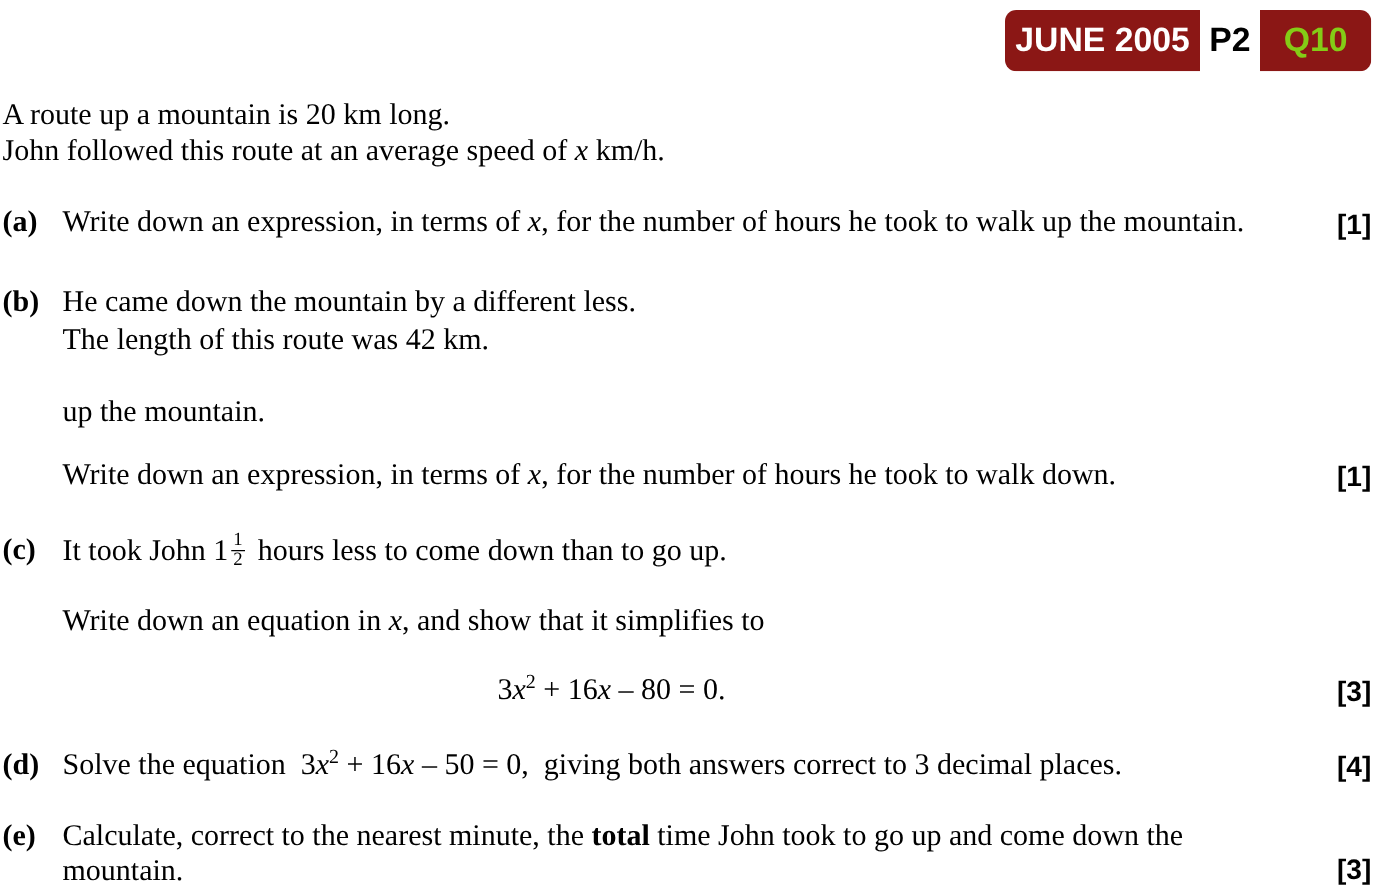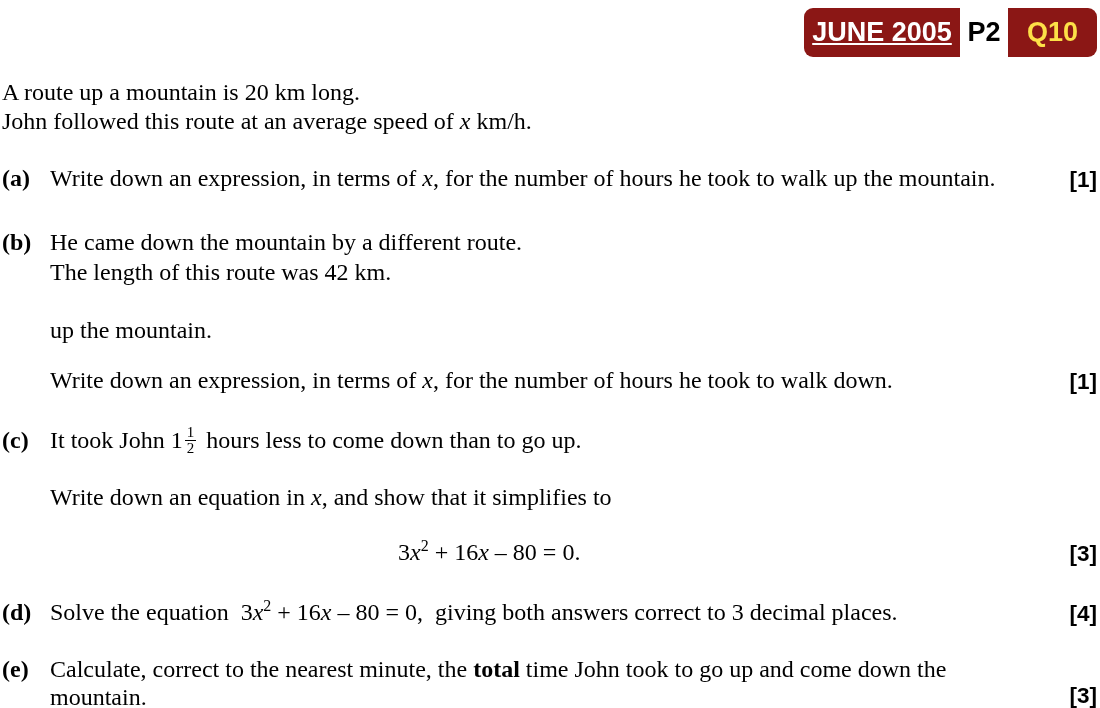--- a/index.html
+++ b/index.html
@@ -26,23 +26,23 @@
     overflow:hidden;
     font-family:"Liberation Sans", sans-serif;
     font-weight:bold;
     font-size:27px;
   }
   .seg {
     display:flex;
     align-items:center;
     justify-content:center;
   }
-  .seg-session  { width:156px; color:#ffffff;text-decoration:underline; }
+  .seg-session  { width:156px; color:#ffffff; }
   .seg-paper    { width:48px;  background:#ffffff; color:#000000; }
-  .seg-question { width:89px;  color:#fde047; }
+  .seg-question { width:89px;  color:#84cc16; }
 
   
   .line { position:absolute; left:0; right:0; height:30px; white-space:pre;padding-left:27px; }
   .plabel { position:absolute; left:2px; top:0; font-weight:bold; white-space:pre; }
   .ptext  { position:absolute; left:50px; top:0; white-space:pre; }
   .ptext.flush { left:2px; }
   .ptext.eq    { left:398px;text-align:right; }
   .var { font-style:italic; }
   .sup { font-size:16px; position:relative; top:-9px; }
   .boldword { font-weight:bold; }
@@ -95,21 +95,21 @@
   </div>
 
   <div class="line" style="top:165px">
     <span class="plabel">(a)</span>
     <span class="ptext"><span>Write down an expression, in terms of </span><span class="var">x</span><span>, for the number of hours he took to walk up the mountain.</span></span>
   </div>
   <div class="marks" style="top:165px">[1]</div>
 
   <div class="line" style="top:229px">
     <span class="plabel">(b)</span>
-    <span class="ptext">He came down the mountain by a different route.</span>
+    <span class="ptext">He came down the mountain by a different less.</span>
   </div>
   <div class="line" style="top:259px">
     <span class="ptext">The length of this route was 42 km.</span>
   </div>
   <div class="line" style="top:317px">
     <span class="ptext">up the mountain.</span>
   </div>
   <div class="line" style="top:367px">
     <span class="ptext"><span>Write down an expression, in terms of </span><span class="var">x</span><span>, for the number of hours he took to walk down.</span></span>
   </div>
@@ -122,21 +122,21 @@
   <div class="line" style="top:484px">
     <span class="ptext"><span>Write down an equation in </span><span class="var">x</span><span>, and show that it simplifies to</span></span>
   </div>
   <div class="line" style="top:539px">
     <span class="ptext eq"><span>3</span><span class="var">x</span><span class="sup">2</span><span> + 16</span><span class="var">x</span><span> – 80 = 0.</span></span>
   </div>
   <div class="marks" style="top:539px">[3]</div>
 
   <div class="line" style="top:599px">
     <span class="plabel">(d)</span>
-    <span class="ptext"><span>Solve the equation  3</span><span class="var">x</span><span class="sup">2</span><span> + 16</span><span class="var">x</span><span> – 80 = 0,  giving both answers correct to 3 decimal places.</span></span>
+    <span class="ptext"><span>Solve the equation  3</span><span class="var">x</span><span class="sup">2</span><span> + 16</span><span class="var">x</span><span> – 50 = 0,  giving both answers correct to 3 decimal places.</span></span>
   </div>
   <div class="marks" style="top:599px">[4]</div>
 
   <div class="line" style="top:656px">
     <span class="plabel">(e)</span>
     <span class="ptext"><span>Calculate, correct to the nearest minute, the </span><span class="boldword">total</span><span> time John took to go up and come down the</span></span>
   </div>
   <div class="line" style="top:684px">
     <span class="ptext">mountain.</span>
   </div>

